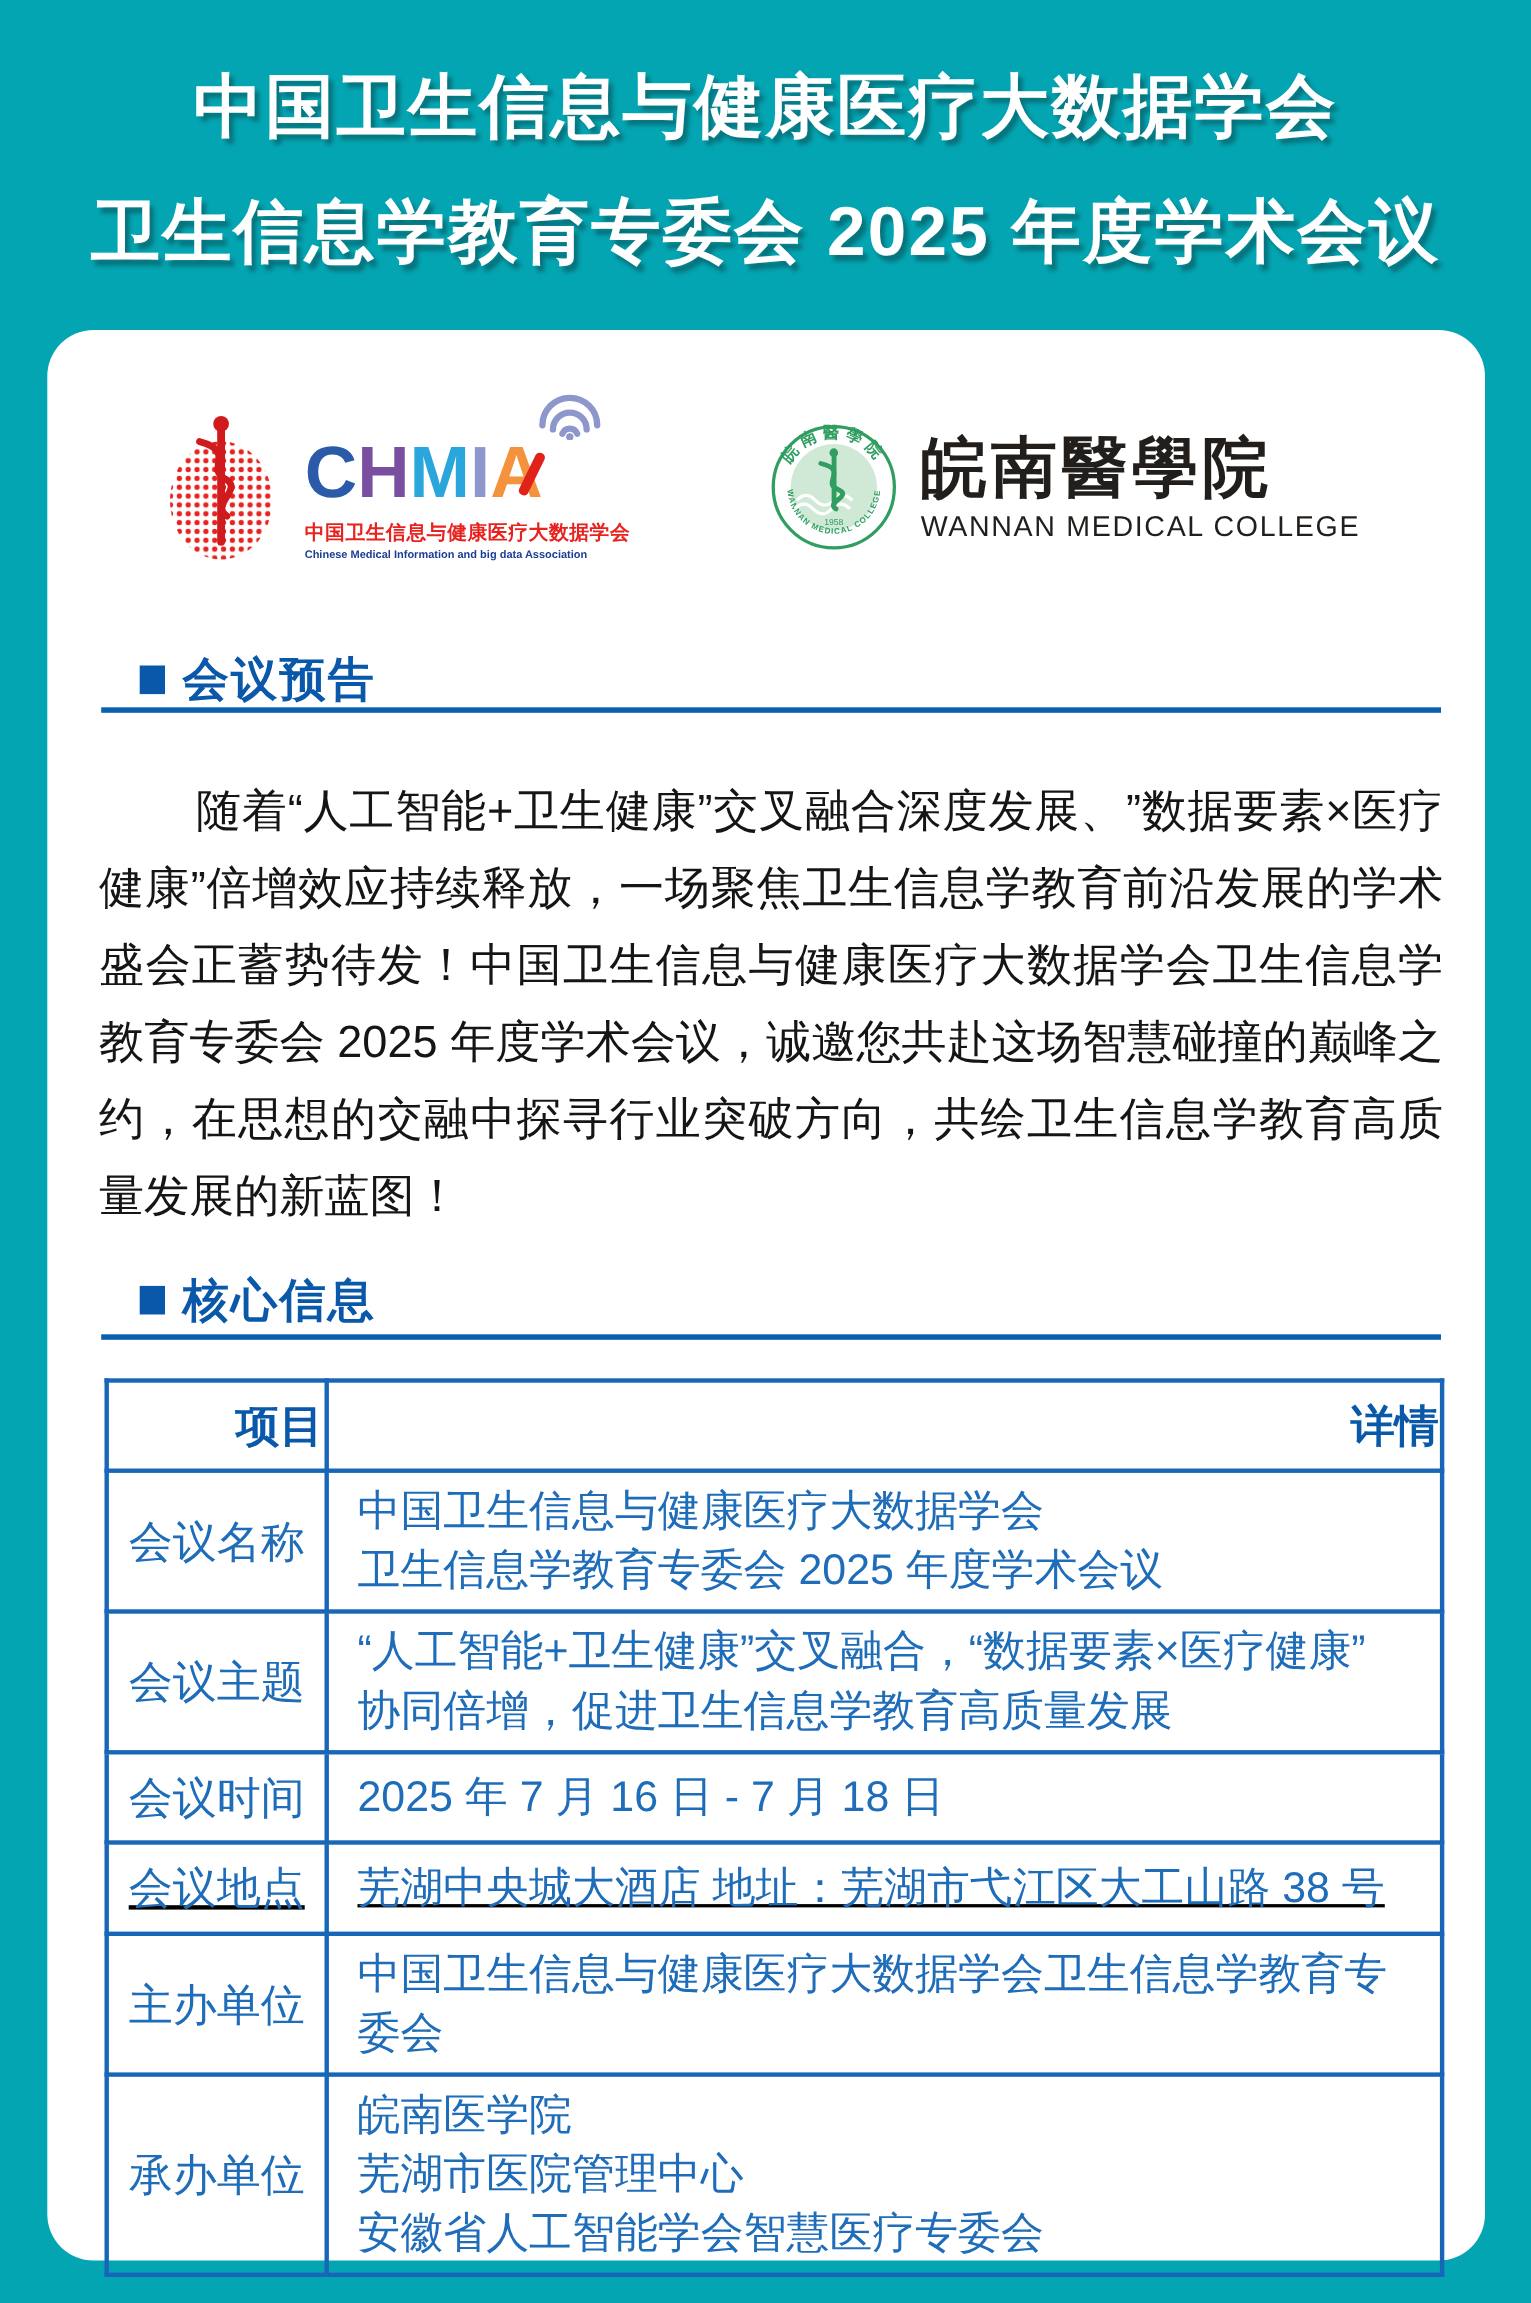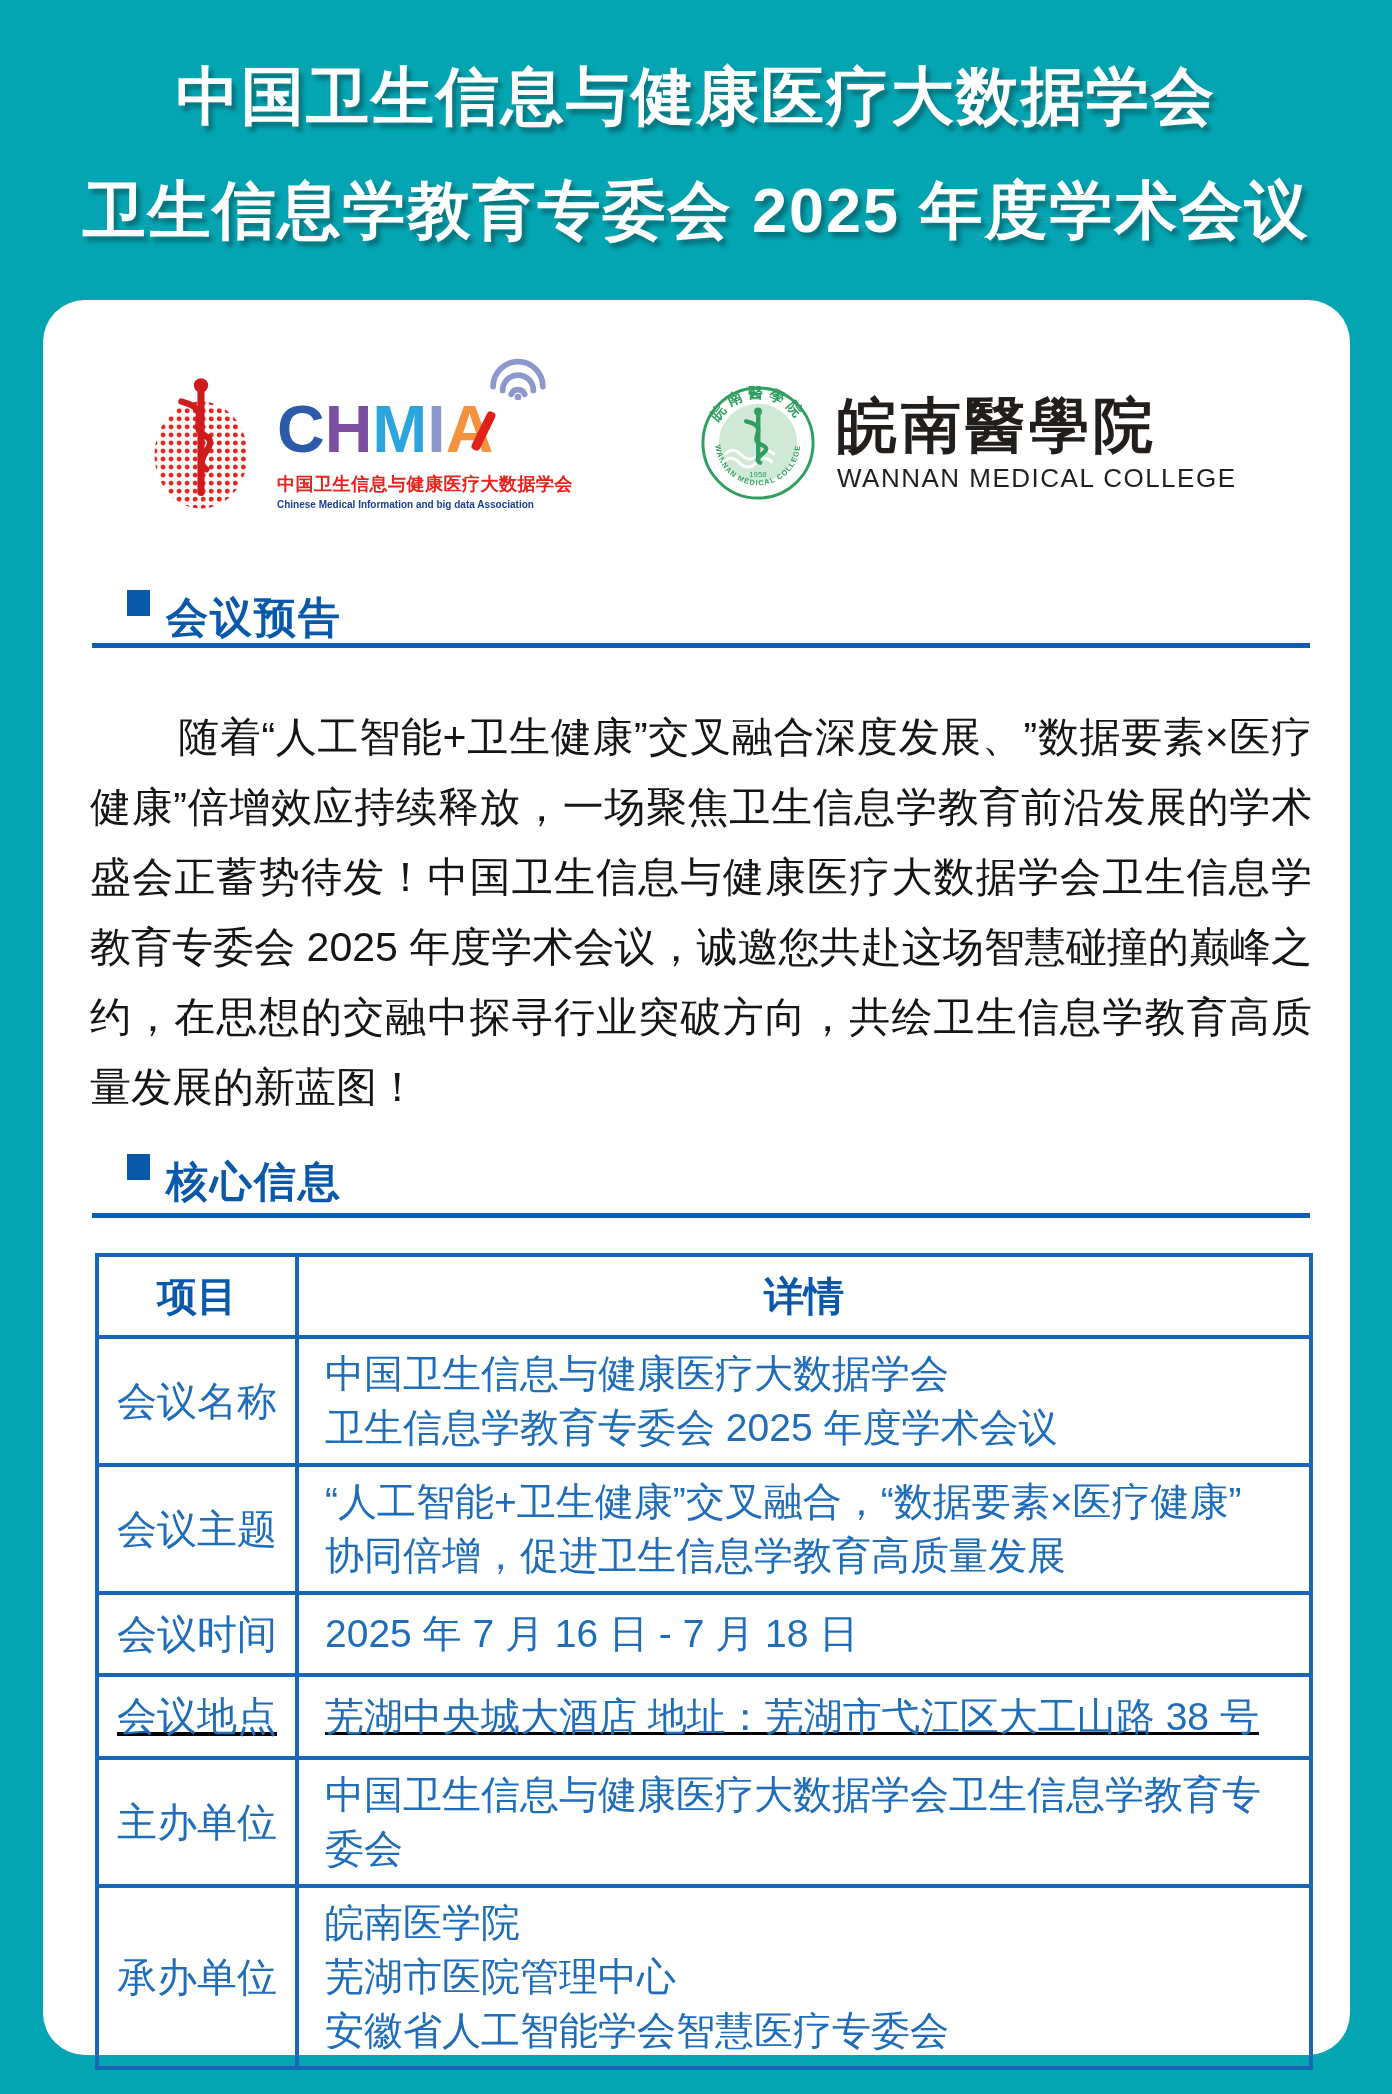--- a/index.html
+++ b/index.html
@@ -47,21 +47,21 @@
   .wannan-col{margin-left:20px;}
   .wannan-cn{
     font-family:"DejaVu Serif","Liberation Serif",serif;
     font-size:60px;font-weight:700;color:#221e1b;letter-spacing:4px;
     line-height:64px;white-space:nowrap;
   }
   .wannan-en{margin-top:6px;font-size:26px;color:#221e1b;letter-spacing:1.5px;white-space:nowrap;}
 
   
   .sec-head{
-    position:absolute;display:flex;
+    position:absolute;display:flex;align-items:center;
     color:#0a58aa;font-size:42px;font-weight:800;letter-spacing:2px;
   }
   #head-preview{left:84px;top:290px;}
   #head-core{left:84px;top:854px;}
   .bullet{width:23px;height:26px;background:#0a58aa;margin-right:16px;}
   .rule{position:absolute;height:5px;background:#0b5fb0;}
   #rule-preview{left:49px;top:343px;width:1218px;}
   #rule-core{left:49px;top:913px;width:1218px;}
 
   
@@ -70,21 +70,21 @@
     font-size:41px;line-height:70px;color:#151515;font-weight:500;
     text-align:justify;text-indent:2.15em;
   }
 
   
   .info-table{
     position:absolute;left:52px;top:953px;width:1218px;
     border-collapse:collapse;table-layout:fixed;
   }
   .info-table th,.info-table td{border:4px solid #1766b8;overflow:hidden;}
-  .info-table th{font-size:40px;color:#0a58aa;font-weight:800;text-align:center;}
+  .info-table th{font-size:40px;color:#0a58aa;font-weight:800;text-align:right;}
   td.lab{font-size:40px;color:#1f6db9;text-align:center;font-weight:500;}
   td.val{
     font-size:39px;color:#1f6db9;font-weight:500;text-align:left;
     padding:8px 10px 8px 26px;line-height:54px;white-space:pre-line;
   }
   tr.h-hdr{height:82px;}
   tr.h-r0{height:121px;}
   tr.h-r1{height:120px;}
   tr.h-r2{height:82px;}
   tr.h-r3{height:83px;text-decoration:underline;}

